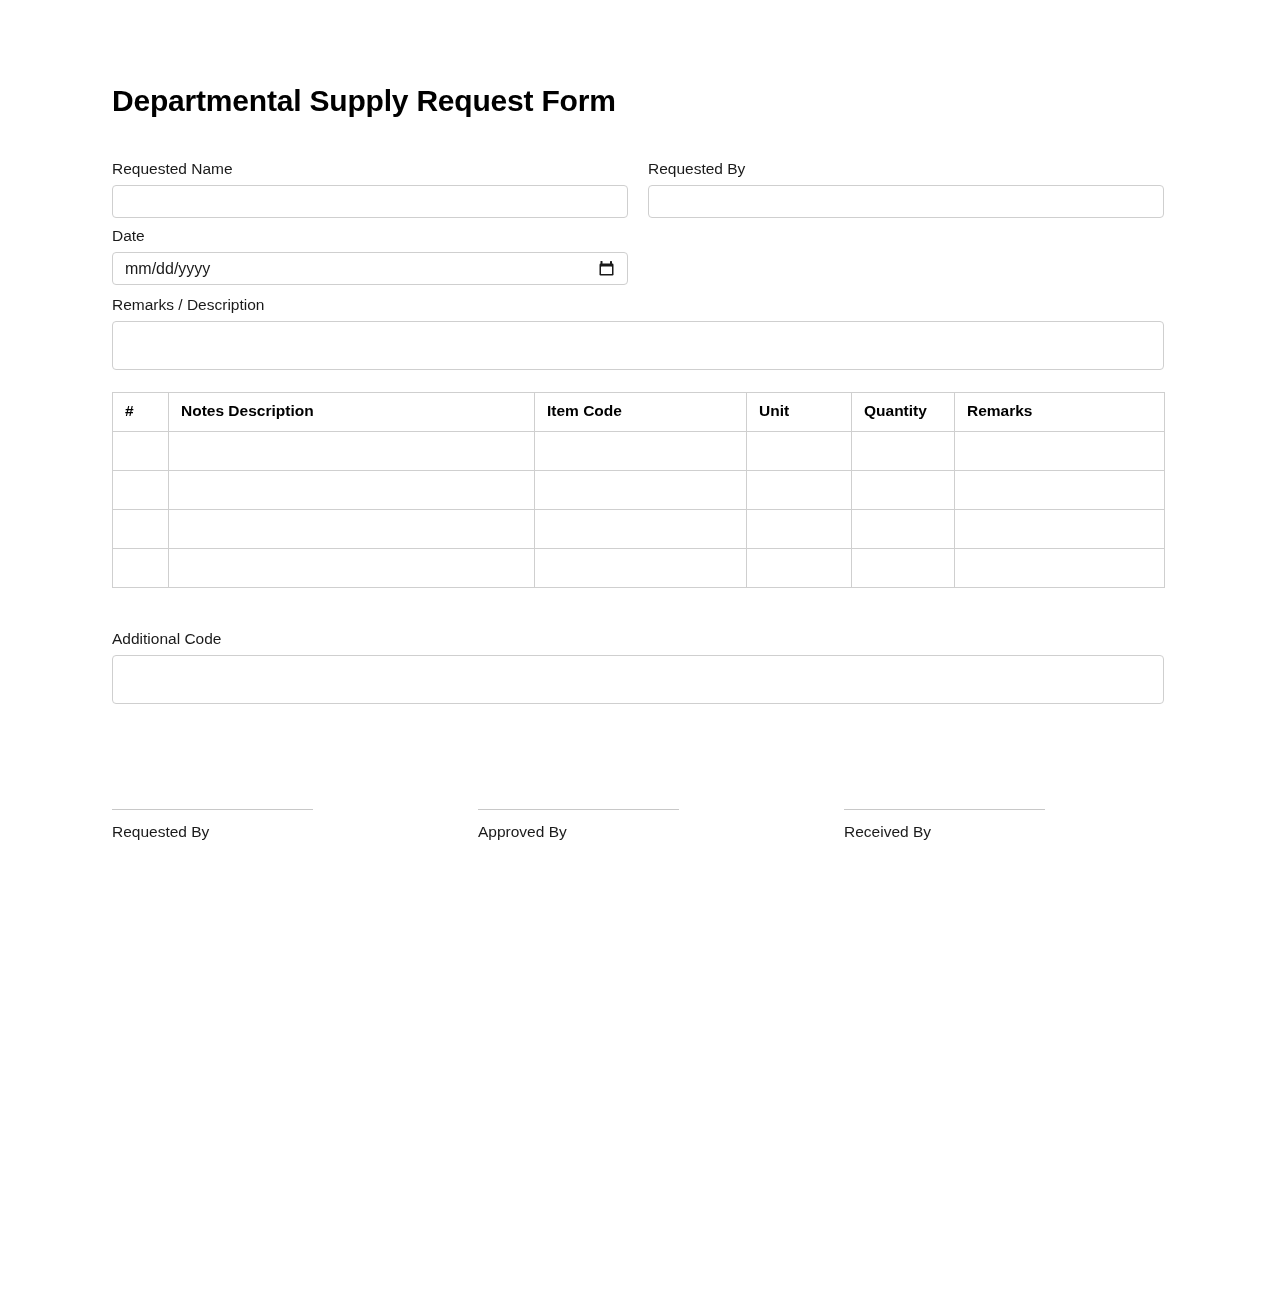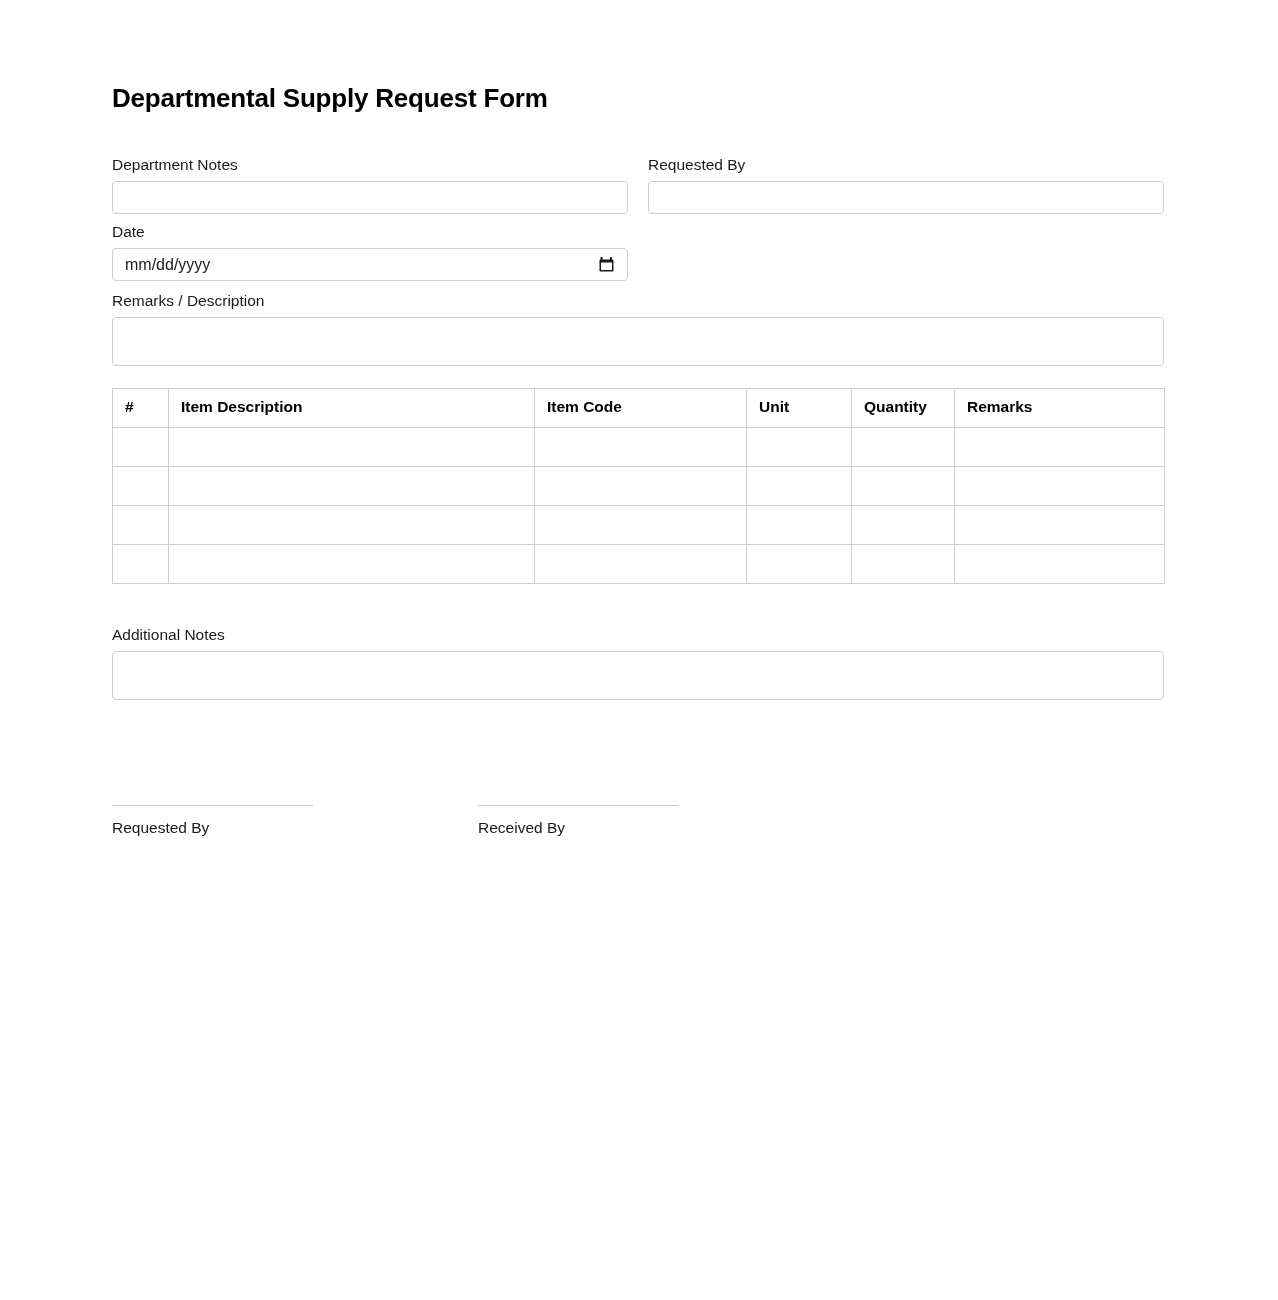--- a/index.html
+++ b/index.html
@@ -13,21 +13,21 @@
     font-family: "Liberation Sans", sans-serif;
     color: #000000;
     -webkit-font-smoothing: antialiased;
   }
   .page {
     box-sizing: border-box;
     width: 1278px;
     padding: 84px 114px 0 112px;
   }
   .form-title {
-    font-size: 26px;
+    font-size: 30px;
     font-weight: bold;
     letter-spacing: -0.2px;
     margin: 0 0 41px 0;
     line-height: 1.1;
     color: #000;
   }
 
   
   .grid-two {
     display: flex;
@@ -169,21 +169,21 @@
 </head>
 <body>
 
 <div class="page">
 
   <h1 class="form-title">Departmental Supply Request Form</h1>
 
   <div class="grid-two">
     <div class="col">
       <div class="field">
-        <label class="field-label">Department Notes</label>
+        <label class="field-label">Requested Name</label>
         <input class="text-input" type="text" placeholder="" style="">
       </div>
 
       <div class="field">
         <label class="field-label">Date</label>
         <div class="date-wrap">
           <input class="text-input date-input" type="text" style="">
           <span class="date-value">mm/dd/yyyy</span>
           <span class="calendar-icon">
             <svg width="15" height="15" viewBox="0 0 15 15" aria-hidden="true">
@@ -216,21 +216,21 @@
       <col class="col-num">
         <col class="col-desc">
         <col class="col-code">
       <col class="col-unit">
         <col class="col-qty">
         <col class="col-rem">
     </colgroup>
     <thead>
       <tr>
         <th>#</th>
-        <th>Item Description</th>
+        <th>Notes Description</th>
         <th>Item Code</th>
         <th>Unit</th>
         <th>Quantity</th>
         <th>Remarks</th>
       </tr>
     </thead>
     <tbody>
       <tr>
         <td></td>
         <td></td>
@@ -260,28 +260,32 @@
         <td></td>
         <td></td>
         <td></td>
         <td></td>
         <td></td>
       </tr>
     </tbody>
   </table>
 
   <div class="notes-block">
-    <label class="field-label">Additional Notes</label>
+    <label class="field-label">Additional Code</label>
     <textarea class="textarea notes-area" placeholder="" style=""></textarea>
   </div>
 
   <div class="signatures">
     <div class="sign-block">
       <div class="sign-line"></div>
       <div class="sign-label">Requested By</div>
     </div>
     <div class="sign-block">
       <div class="sign-line"></div>
+      <div class="sign-label">Approved By</div>
+    </div>
+    <div class="sign-block">
+      <div class="sign-line"></div>
       <div class="sign-label">Received By</div>
     </div>
   </div>
 
 </div>
 
 </body></html>

